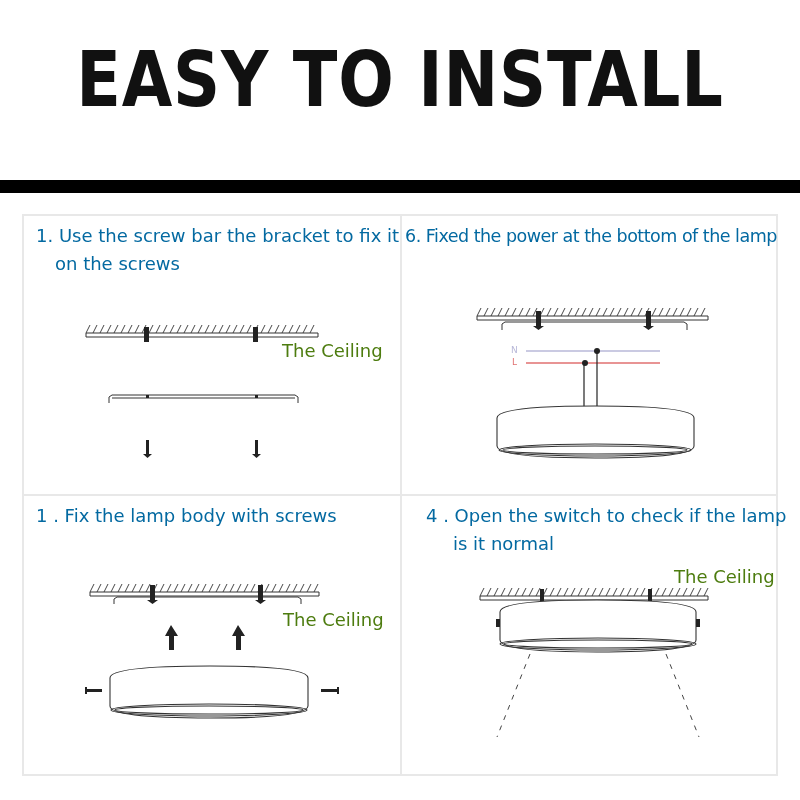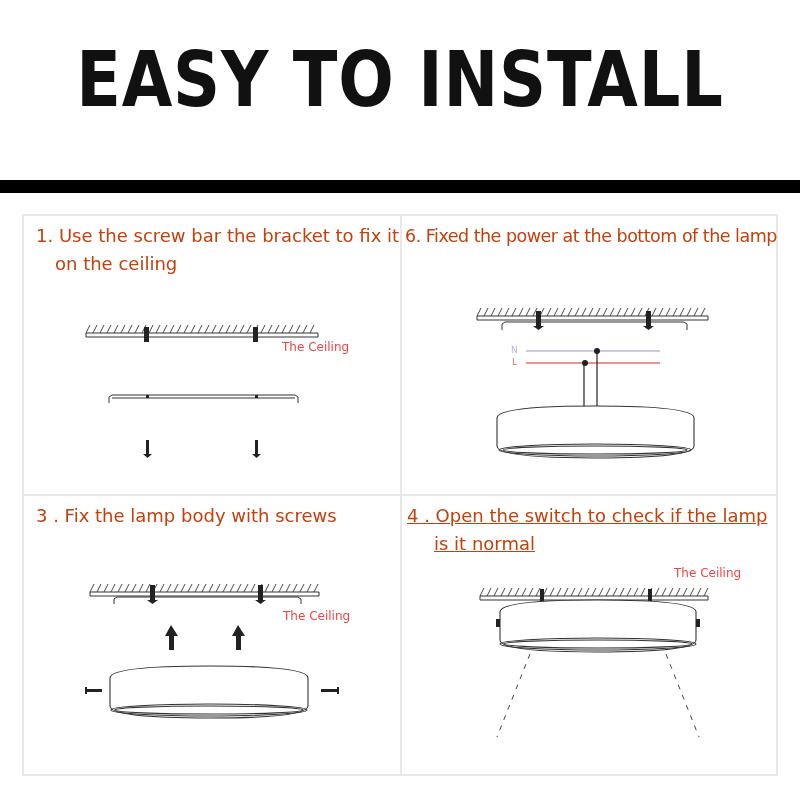--- a/index.html
+++ b/index.html
@@ -9,41 +9,41 @@
     font-family: "DejaVu Sans", sans-serif; font-weight: bold; font-size: 76px;
     letter-spacing: 1px; transform: scaleX(0.86); transform-origin: center; line-height: 1;
   }
   .rule { position: absolute; left: 0; top: 180px; width: 800px; height: 13px; background: #000; }
   .grid {
     position: absolute; left: 22px; top: 214px; width: 756px; height: 562px;
     border: 2px solid #e8e8e8; box-sizing: border-box;
   }
   .vdiv { position: absolute; left: 400px; top: 214px; width: 2px; height: 562px; background: #e8e8e8; }
   .hdiv { position: absolute; left: 22px; top: 494px; width: 756px; height: 2px; background: #e8e8e8; }
-  .step-text { position: absolute; font-size: 18px; line-height: 28px; color: #c2410c; white-space: nowrap; }
+  .step-text { position: absolute; font-size: 18px; line-height: 28px; color: #0369a1; white-space: nowrap; }
   .step-text .cont { display: block; padding-left: 19px; }
   .step2 .cont { font-size: 17px; letter-spacing: -0.9px; padding-left: 21px; }
-  .label-ceiling { position: absolute; font-size: 12px; color: #ef4444; white-space: nowrap; }
+  .label-ceiling { position: absolute; font-size: 18px; color: #4d7c0f; white-space: nowrap; }
   .wire-label { position: absolute; font-size: 9px; }
   svg { position: absolute; overflow: visible; }
 </style>
 </head>
 <body>
 
 <div class="title">EASY TO INSTALL</div>
 <div class="rule"></div>
 
 <div class="grid"></div>
 <div class="vdiv"></div>
 <div class="hdiv"></div>
 
 <div>
   <div class="step-text" style="left:36px; top:222px;">
     <span>1. Use the screw bar the bracket to fix it</span>
-    <span class="cont">on the ceiling</span>
+    <span class="cont">on the screws</span>
   </div>
   <svg width="800" height="800" style="left:0;top:0;">
 
     <g stroke="#333" stroke-width="1">
       <line x1="86" y1="333" x2="318" y2="333"></line>
       <line x1="86" y1="337" x2="318" y2="337"></line>
       <line x1="86" y1="333" x2="86" y2="337"></line>
       <line x1="318" y1="333" x2="318" y2="337"></line>
     </g>
     <g stroke="#333" stroke-width="0.9" id="hatch1">
@@ -169,21 +169,21 @@
       <ellipse cx="595" cy="450" rx="96" ry="6" fill="none"></ellipse>
       <ellipse cx="595" cy="450" rx="92" ry="4" fill="none"></ellipse>
     </g>
   </svg>
   <div class="wire-label" style="left:511px; top:345px; color:#b8b8d8;">N</div>
   <div class="wire-label" style="left:512px; top:357px; color:#e07070;">L</div>
 </div>
 
 <div>
   <div class="step-text" style="left:36px; top:502px;">
-    <span>3 . Fix the lamp body with screws</span>
+    <span>1 . Fix the lamp body with screws</span>
   </div>
   <svg width="800" height="800" style="left:0;top:0;">
     <g stroke="#333" stroke-width="1" fill="none">
       <line x1="90" y1="592" x2="319" y2="592"></line>
       <line x1="90" y1="596" x2="319" y2="596"></line>
       <line x1="90" y1="592" x2="90" y2="596"></line>
       <line x1="319" y1="592" x2="319" y2="596"></line>
     </g>
     <g id="hatch3" stroke="#333" stroke-width="0.9">
         <line x1="90" y1="592" x2="94" y2="584"></line>
@@ -246,21 +246,21 @@
     </g>
     <g fill="#222">
       <rect x="321" y="689" width="16" height="3"></rect>
       <rect x="337" y="687" width="2" height="7"></rect>
     </g>
   </svg>
   <div class="label-ceiling" style="left:283px; top:609px;">The Ceiling</div>
 </div>
 
 <div>
-  <div class="step-text" style="left:407px; top:502px;text-decoration:underline;">
+  <div class="step-text" style="left:426px; top:502px;">
     <span>4 . Open the switch to check if the lamp</span>
     <span class="cont" style="padding-left:27px;">is it normal</span>
   </div>
   <svg width="800" height="800" style="left:0;top:0;">
     <g stroke="#333" stroke-width="1" fill="none">
       <line x1="480" y1="596" x2="708" y2="596"></line>
       <line x1="480" y1="600" x2="708" y2="600"></line>
       <line x1="480" y1="596" x2="480" y2="600"></line>
       <line x1="708" y1="596" x2="708" y2="600"></line>
     </g>

